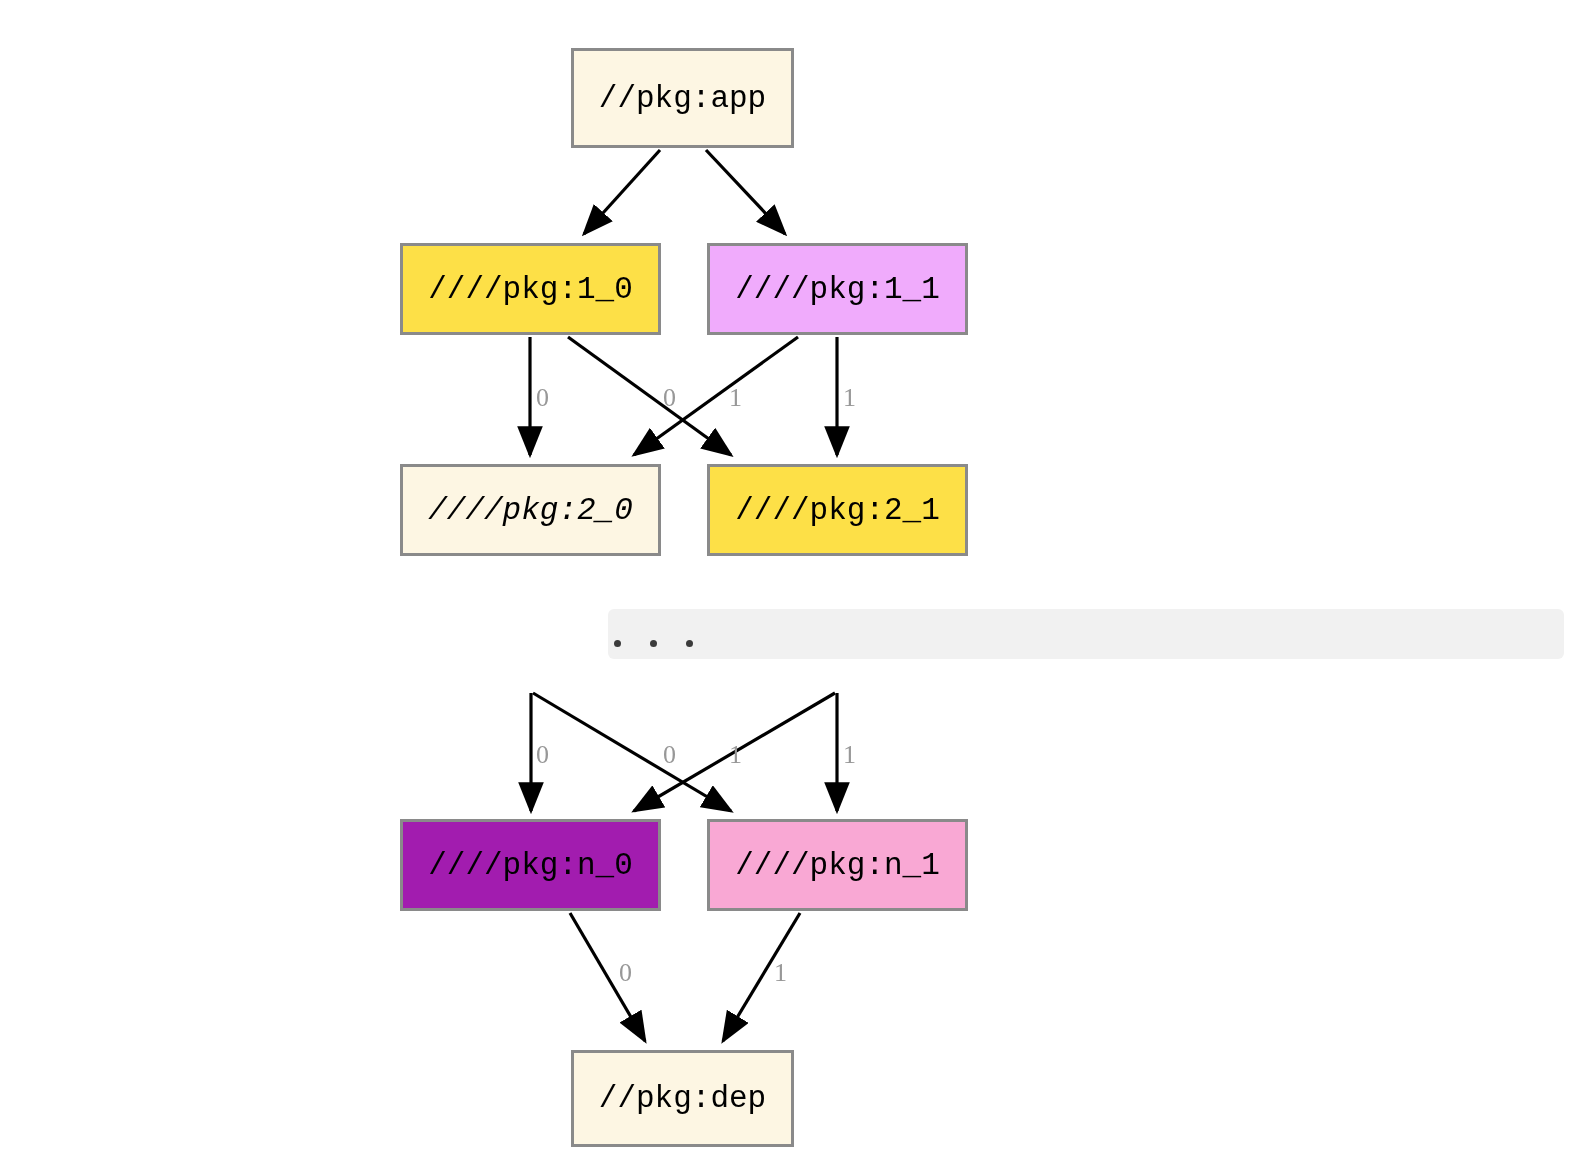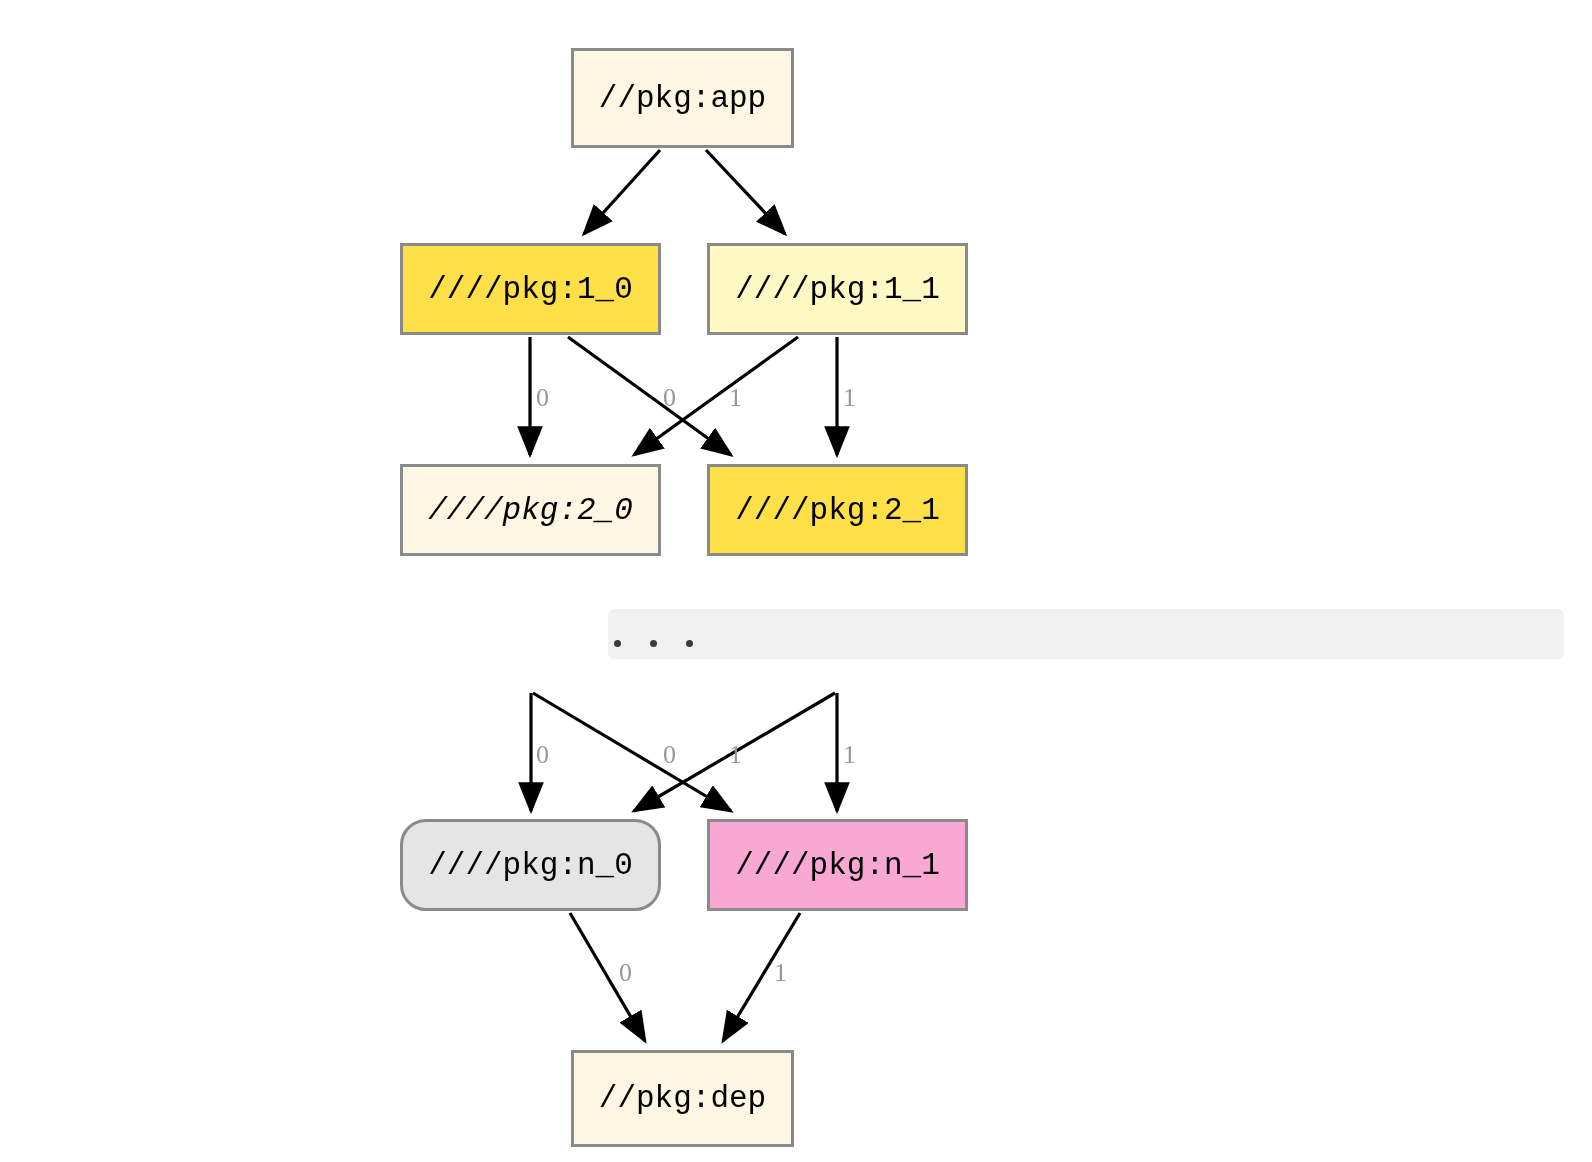--- a/index.html
+++ b/index.html
@@ -98,30 +98,30 @@
       </g>
   </svg>
 
   <div id="nodes-layer">
       <div class="node-box" style="left: 571px; top: 36px; width: 223px; height: 100px; background: rgb(253, 246, 227); border-color: rgb(138, 138, 138);">
         <span class="node-label">//pkg:app</span>
       </div>
       <div class="node-box" style="left: 400px; top: 231px; width: 261px; height: 92px; background: #fde047; border-color: rgb(138, 138, 138);">
         <span class="node-label">////pkg:1_0</span>
       </div>
-      <div class="node-box" style="left: 707px; top: 231px; width: 261px; height: 92px; background: #fef9c3; border-color: rgb(138, 138, 138);">
+      <div class="node-box" style="left: 707px; top: 231px; width: 261px; height: 92px; background: #f0abfc; border-color: rgb(138, 138, 138);">
         <span class="node-label">////pkg:1_1</span>
       </div>
       <div class="node-box" style="left: 400px; top: 452px; width: 261px; height: 92px; background: rgb(253, 246, 227); border-color: rgb(138, 138, 138); font-style: italic;">
         <span class="node-label">////pkg:2_0</span>
       </div>
       <div class="node-box" style="left: 707px; top: 452px; width: 261px; height: 92px; background: #fde047; border-color: rgb(138, 138, 138);">
         <span class="node-label">////pkg:2_1</span>
       </div>
-      <div class="node-box" style="left: 400px; top: 807px; width: 261px; height: 92px; background: #e5e5e5; border-color: rgb(138, 138, 138); border-radius: 26px;">
+      <div class="node-box" style="left: 400px; top: 807px; width: 261px; height: 92px; background: #a21caf; border-color: rgb(138, 138, 138);">
         <span class="node-label">////pkg:n_0</span>
       </div>
       <div class="node-box" style="left: 707px; top: 807px; width: 261px; height: 92px; background: #f9a8d4; border-color: rgb(138, 138, 138);">
         <span class="node-label">////pkg:n_1</span>
       </div>
       <div class="node-box" style="left: 571px; top: 1038px; width: 223px; height: 97px; background: rgb(253, 246, 227); border-color: rgb(138, 138, 138);">
         <span class="node-label">//pkg:dep</span>
       </div>
     </div>
   <div id="edge-labels-layer">

